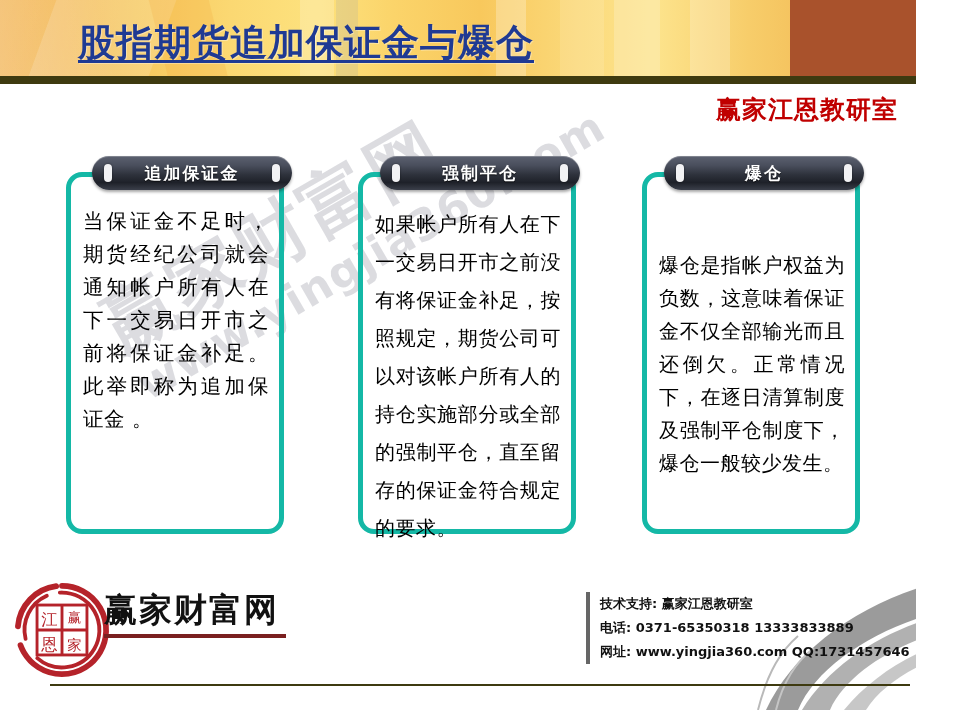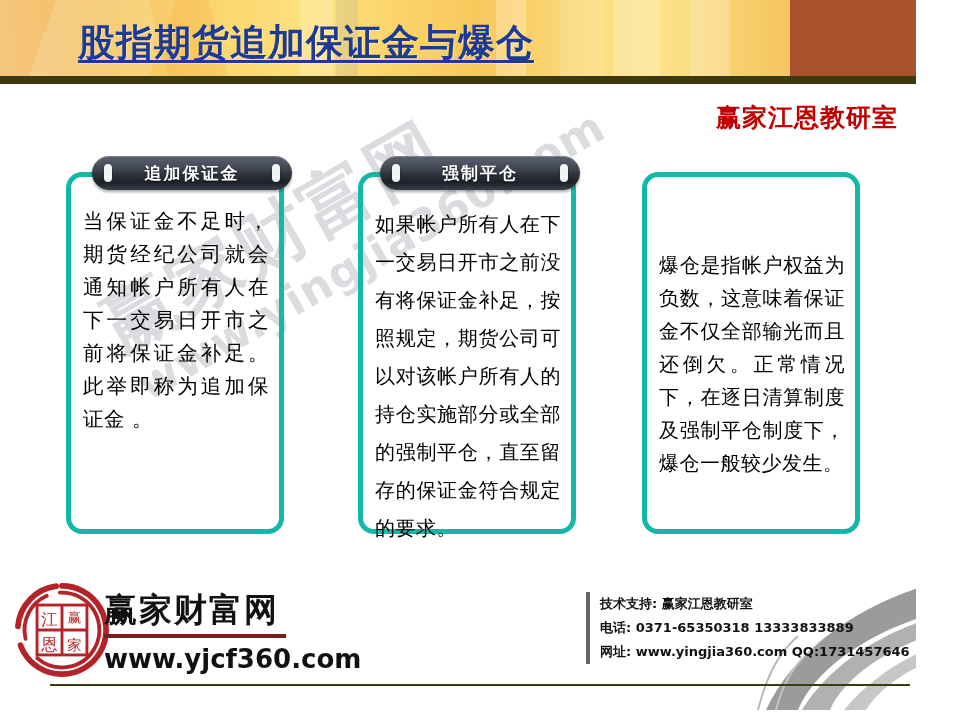--- a/index.html
+++ b/index.html
@@ -95,21 +95,20 @@
   }
   .studio-text {
     position: absolute;
     right: 18px; top: 93px;
     font-family: "DejaVu Serif", "Liberation Serif", serif;
     font-size: 25px;
     font-weight: bold;
     color: #c00000;
     white-space: nowrap;
     letter-spacing: 1px;
-    margin-top: 8px;
   }
 
   
   .watermark {
     position: absolute;
     left: 90px; top: 300px;
     transform: rotate(-30deg);
     transform-origin: left top;
     pointer-events: none;
     opacity: 0.30;
@@ -323,41 +322,45 @@
       <div class="card-body">如果帐户所有人在下一交易日开市之前没有将保证金补足，按照规定，期货公司可以对该帐户所有人的持仓实施部分或全部的强制平仓，直至留存的保证金符合规定的要求。</div>
     </div>
     <div class="pill p2">
       <span class="dot left"></span>
       <span class="dot right"></span>
       <span class="pill-label">强制平仓</span>
     </div>
 
     <div class="card c3">
       <div class="card-body">爆仓是指帐户权益为负数，这意味着保证金不仅全部输光而且还倒欠。正常情况下，在逐日清算制度及强制平仓制度下，爆仓一般较少发生。</div>
+    </div>
+    <div class="pill p3">
+      <span class="dot left"></span>
+      <span class="dot right"></span>
+      <span class="pill-label">爆仓</span>
     </div>
 
   </div>
 
   <svg class="seal" viewBox="0 0 100 100">
     <g fill="none" stroke="#b5232a">
       <path d="M50 4 A46 46 0 1 1 49.9 4" stroke-width="6" stroke-linecap="round" stroke-dasharray="200 20 62 16"></path>
       <path d="M50 11 A39 39 0 1 1 49.9 11" stroke-width="4" stroke-linecap="round" stroke-dasharray="150 24 54 14"></path>
     </g>
     <rect x="24" y="24" width="52" height="52" fill="none" stroke="#b5232a" stroke-width="3"></rect>
     <line x1="50" y1="24" x2="50" y2="76" stroke="#b5232a" stroke-width="3"></line>
     <line x1="24" y1="50" x2="76" y2="50" stroke="#b5232a" stroke-width="3"></line>
     <text x="37" y="45" font-size="17" font-family="DejaVu Serif, serif" fill="#b5232a" text-anchor="middle">江</text>
     <text x="63" y="42" font-size="14" font-family="DejaVu Serif, serif" fill="#b5232a" text-anchor="middle">赢</text>
     <text x="37" y="71" font-size="17" font-family="DejaVu Serif, serif" fill="#b5232a" text-anchor="middle">恩</text>
     <text x="63" y="71" font-size="15" font-family="DejaVu Serif, serif" fill="#b5232a" text-anchor="middle">家</text>
   </svg>
 
   <div class="brand-cn">赢家财富网</div>
   <div class="brand-rule"></div>
-  <div class="brand-url">www.yjcf360.com</div>
 
   <div class="footer-divider"></div>
 
   <div class="contact-bar"></div>
   <div class="contact-block">
     <div class="contact-line">技术支持:  赢家江恩教研室</div>
     <div class="contact-line">电话:  0371-65350318  13333833889</div>
     <div class="contact-line">网址:  www.yingjia360.com  QQ:1731457646</div>
   </div>
 

